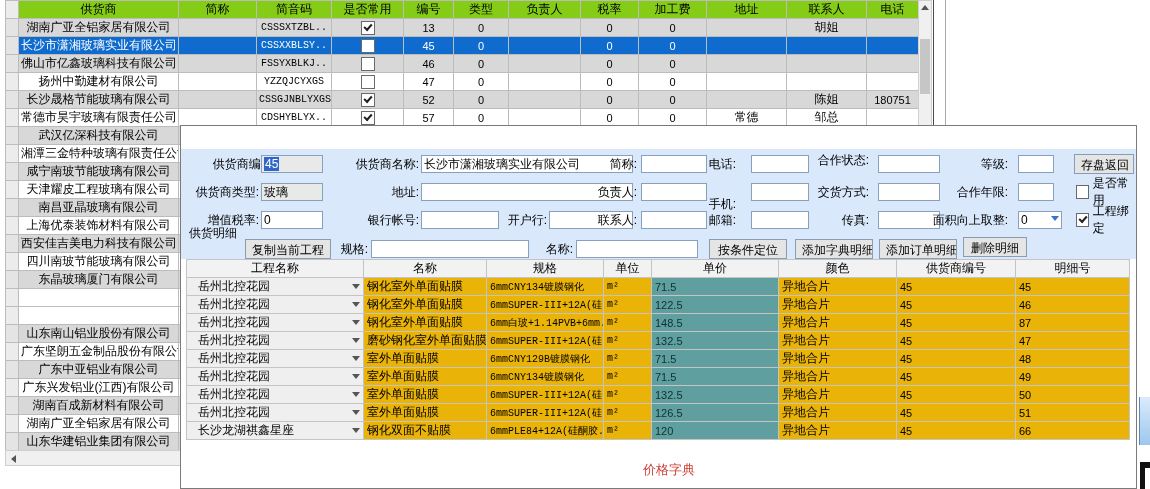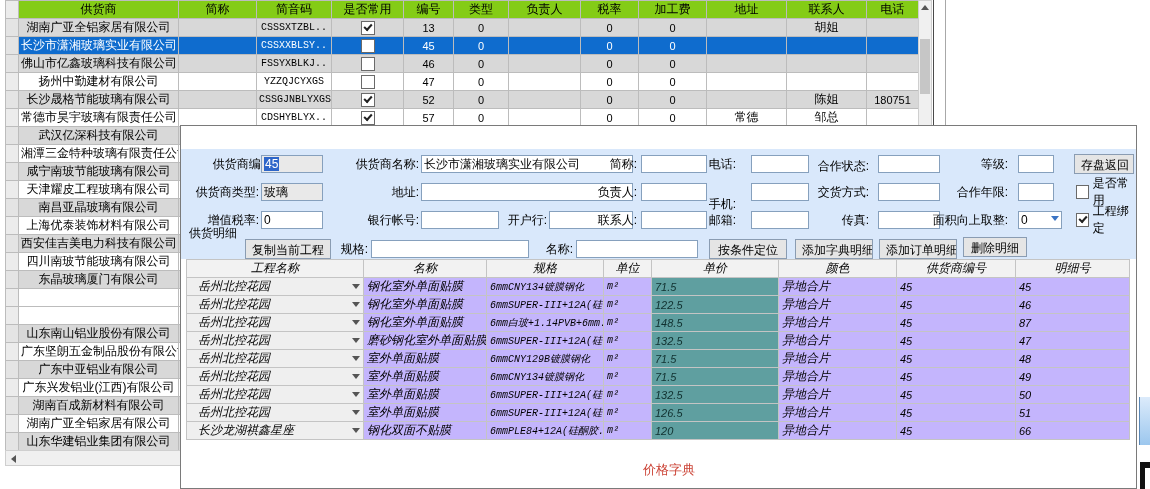--- a/index.html
+++ b/index.html
@@ -51,21 +51,21 @@
     padding:0 2px;box-sizing:border-box;overflow:hidden;white-space:nowrap;font-size:12px;}
   .inp.ro{background:#e9e9e9;}
   .hl{background:#2e66c9;color:#fff;padding:0 1px;}
   .btn{position:absolute;height:20px;background:#e5e5e5;border:1px solid #8a9cb2;font-size:12px;
     text-align:center;line-height:18px;box-sizing:border-box;white-space:nowrap;overflow:hidden;}
   .cbx{position:absolute;display:flex;align-items:center;gap:4px;height:18px;}
   .combo .chev{position:absolute;right:2px;top:4px;width:0;height:0;border-left:4px solid transparent;border-right:4px solid transparent;border-top:5px solid #3b74c4;}
   #sec-label{position:absolute;left:8px;top:76px;font-size:12px;}
   #lower{position:absolute;left:0;top:110px;right:0;bottom:0;background:#fff;}
   
-  #detailgrid{width:943px;margin-left:5px;border:1px solid #9a9a9a;background:#c4b5fd;font-style:italic;}
+  #detailgrid{width:943px;margin-left:5px;border:1px solid #9a9a9a;background:#eab308;}
   #detailgrid th,#detailgrid td{border:1px solid #c4c4c4;height:17px;padding:0 3px;overflow:hidden;
     white-space:nowrap;text-align:left;font-weight:normal;font-size:12px;box-sizing:content-box;}
   #detailgrid thead th{background:#f2f2f2;text-align:center;}
   #detailgrid td.price{background:#5f9fa0;color:#10302f;font-size:11px;}
   #detailgrid td.lat{font-family:"Liberation Mono","DejaVu Sans Mono",monospace;font-size:10px;}
   #detailgrid td.num{font-size:11px;}
   #detailgrid .combocell{background:#efefef;position:relative;padding-left:11px;}
   #detailgrid .combocell .chev{position:absolute;right:3px;top:6px;width:0;height:0;
     border-left:4px solid transparent;border-right:4px solid transparent;border-top:5px solid #555;}
   #footer-label{position:absolute;left:462px;top:202px;font-size:13px;color:#cc4437;}
@@ -497,21 +497,21 @@
   <div id="content">
 
     <div class="lbl" style="left:19px;top:6px;width:76px">供货商编号:</div>
     <div class="inp ro" style="left:80px;top:6px;width:62px"><span class="hl">45</span></div>
     <div class="lbl" style="left:146px;top:6px;width:92px">供货商名称:</div>
     <div class="inp" style="left:240px;top:6px;width:212px">长沙市潇湘玻璃实业有限公司</div>
     <div class="lbl" style="left:398px;top:6px;width:58px">简称:</div>
     <div class="inp" style="left:460px;top:6px;width:66px"></div>
     <div class="lbl" style="left:505px;top:6px;width:50px">电话:</div>
     <div class="inp" style="left:570px;top:6px;width:58px"></div>
-    <div class="lbl" style="left:630px;top:8px;width:58px">合作状态:</div>
+    <div class="lbl" style="left:630px;top:2px;width:58px">合作状态:</div>
     <div class="inp" style="left:697px;top:6px;width:62px"></div>
     <div class="lbl" style="left:757px;top:6px;width:70px">等级:</div>
     <div class="inp" style="left:837px;top:6px;width:36px"></div>
     <button class="btn" style="left:893px;top:5px;width:60px">存盘返回</button>
 
     <div class="lbl" style="left:2px;top:34px;width:76px">供货商类型:</div>
     <div class="inp ro" style="left:80px;top:34px;width:62px">玻璃</div>
     <div class="lbl" style="left:146px;top:34px;width:92px">地址:</div>
     <div class="inp" style="left:240px;top:34px;width:212px"></div>
     <div class="lbl" style="left:398px;top:34px;width:58px">负责人:</div>

